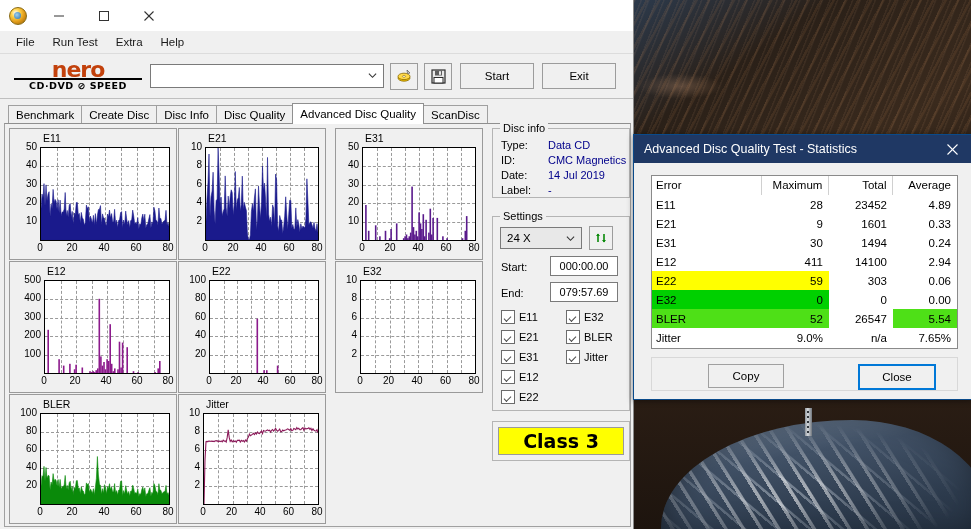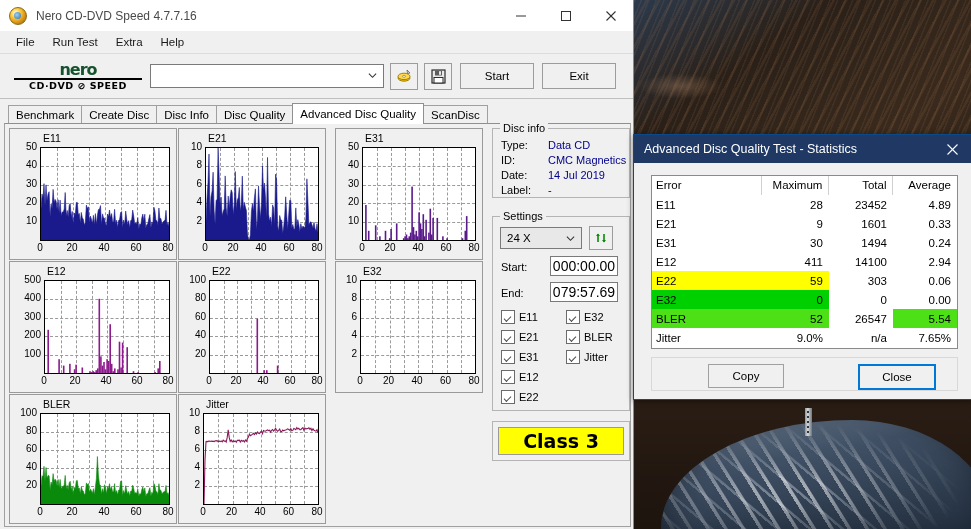--- a/index.html
+++ b/index.html
@@ -60,22 +60,22 @@
   .winbtn{width:45px;height:31px;display:flex;align-items:center;justify-content:center;
     color:#222;font-size:13px;line-height:1;}
   .winbtn svg{display:block;}
 
   .menubar{height:22px;display:flex;align-items:center;padding-left:8px;background:#f0f0f0;gap:2px;}
   .menuitem{padding:3px 8px;font-size:11.5px;color:#1a1a1a;}
 
   .toolrow{height:44px;background:#f0f0f0;display:flex;align-items:center;
            border-top:1px solid #dcdcdc;border-bottom:1px solid #bfbfbf;}
   .logo{width:128px;margin-left:14px;flex:none;user-select:none;}
-  .logo .l1{font-size:16px;font-weight:bold;letter-spacing:-1px;line-height:17px;
-            text-align:center;color:#14532d;font-family:"DejaVu Sans",sans-serif;}
+  .logo .l1{font-size:22px;font-weight:bold;letter-spacing:-1px;line-height:17px;
+            text-align:center;color:#c2410c;font-family:"DejaVu Sans",sans-serif;}
   .logo .l2{font-size:9.5px;font-weight:bold;letter-spacing:.5px;line-height:11px;
             text-align:center;color:#000;border-top:2px solid #000;font-family:"DejaVu Sans",sans-serif;}
   .combo{margin-left:8px;width:232px;height:22px;background:#fff;border:1px solid #7a7a7a;
          display:flex;align-items:center;position:relative;font-size:11.5px;}
   .combo span{padding-left:6px;}
   .combo .chev{position:absolute;right:6px;top:6px;width:9px;height:9px;}
   .tbtn{width:26px;height:25px;margin-left:6px;background:#f0f0f0;border:1px solid #9c9c9c;
         display:flex;align-items:center;justify-content:center;}
   .bigbtn{height:24px;width:72px;margin-left:8px;background:#f0f0f0;border:1px solid #9c9c9c;
           display:flex;align-items:center;justify-content:center;font-size:11.5px;}
@@ -98,21 +98,21 @@
   .plot .gl{position:absolute;}
   .plot .glv{width:0;border-left:1px dashed #9a9a9a;top:0;bottom:0;}
   .plot .glh{height:0;border-top:1px dashed #9a9a9a;left:0;right:0;}
   .plot svg{position:absolute;left:0;top:0;}
 
   
   .grp{position:absolute;border:1px solid #b4b4b4;}
   .grp>.cap{position:absolute;top:-7px;left:7px;background:#f0f0f0;padding:0 3px;font-size:11px;color:#000;}
   .kv{position:absolute;font-size:11px;color:#000;}
   .kvv{position:absolute;font-size:11px;color:#00008b;}
-  .tinput{position:absolute;background:#fff;border:1px solid #7a7a7a;font-size:14px;
+  .tinput{position:absolute;background:#fff;border:1px solid #7a7a7a;font-size:11px;
           display:flex;align-items:center;justify-content:center;color:#000;}
   .cb{position:absolute;display:flex;align-items:center;font-size:11px;gap:4px;}
   .cbbox{width:12px;height:12px;border:1px solid #6b6b6b;background:#fff;position:relative;flex:none;}
   .cbbox::after{content:"";position:absolute;left:2px;top:5px;width:4px;height:2px;
     border-left:1.6px solid #4a4a4a;border-bottom:1.6px solid #4a4a4a;transform:rotate(-45deg);
     width:6px;height:3px;}
   .classbox{position:absolute;background:#ffff00;border:1px solid #9a9a9a;
     display:flex;align-items:center;justify-content:center;
     font-size:19px;font-weight:bold;color:#000;font-family:"DejaVu Sans",sans-serif;}
 
@@ -145,21 +145,20 @@
   <div id="wall-bot">
     <div class="rock"></div>
     <div class="post"></div>
   </div>
 </div>
 
 <div id="app">
 
   <div class="titlebar">
     <div class="tb-icon"></div>
-    <div class="tb-title">Nero CD-DVD Speed 4.7.7.16</div>
     <div class="winbtn">
       <svg width="12" height="12" viewBox="0 0 12 12">
           <line x1="1" y1="6" x2="11" y2="6" stroke="#333" stroke-width="1"></line>
         </svg>
     </div>
     <div class="winbtn">
       <svg width="12" height="12" viewBox="0 0 12 12">
           <rect x="1.5" y="1.5" width="9" height="9" fill="none" stroke="#333" stroke-width="1"></rect>
         </svg>
     </div>

